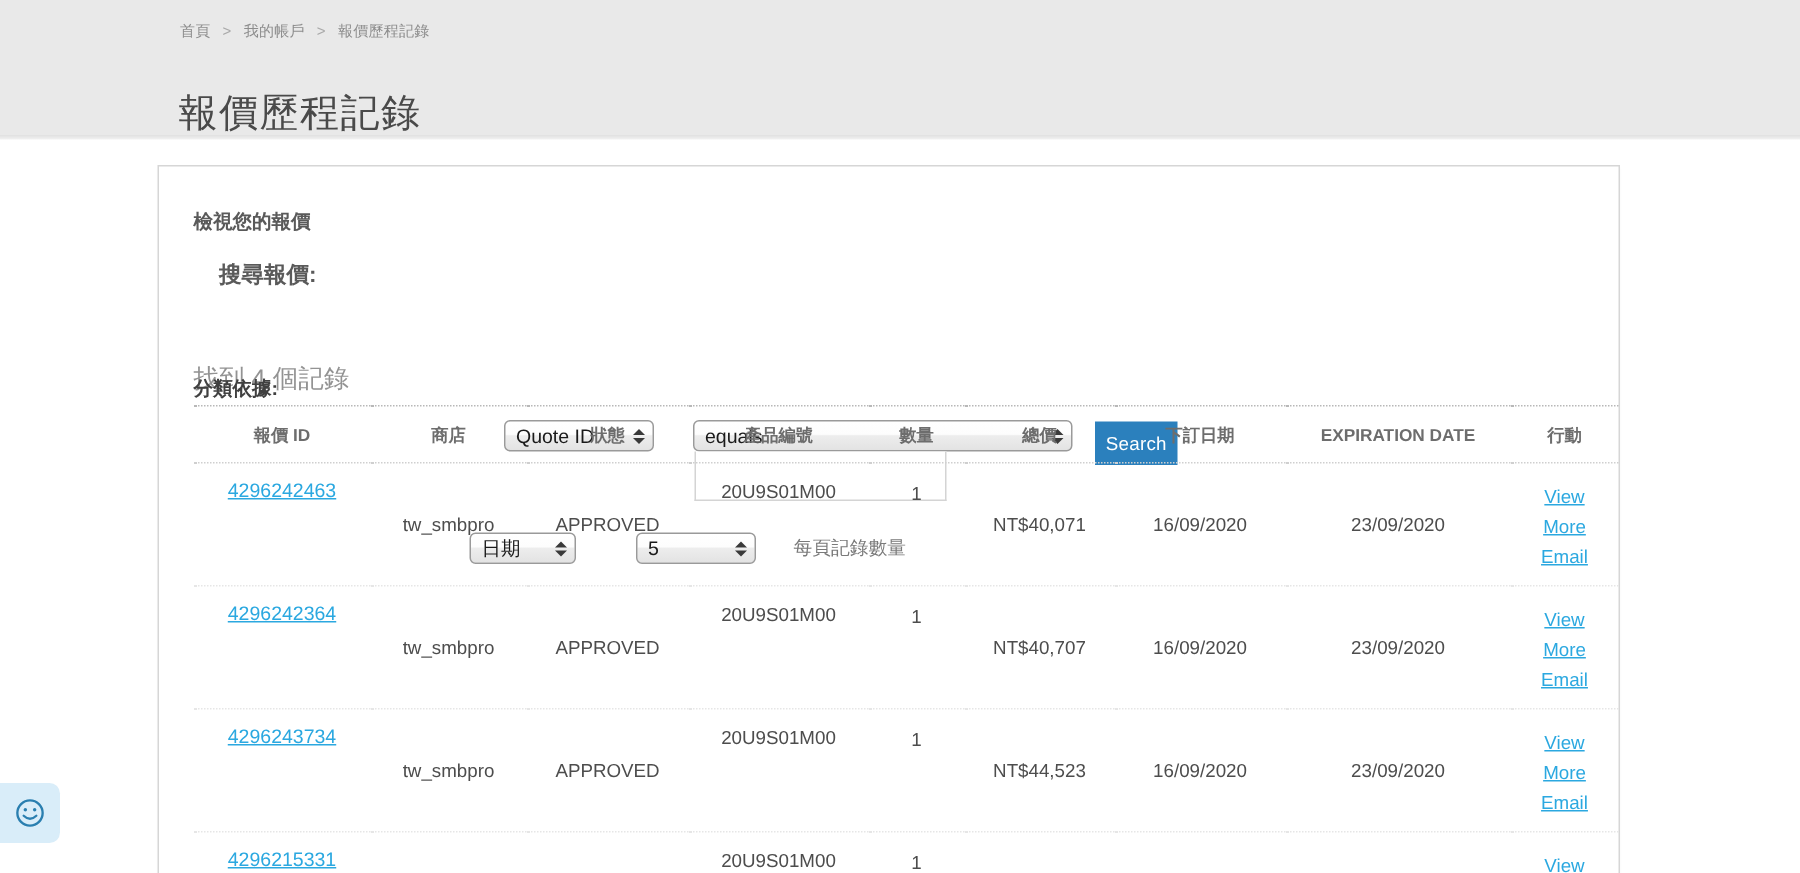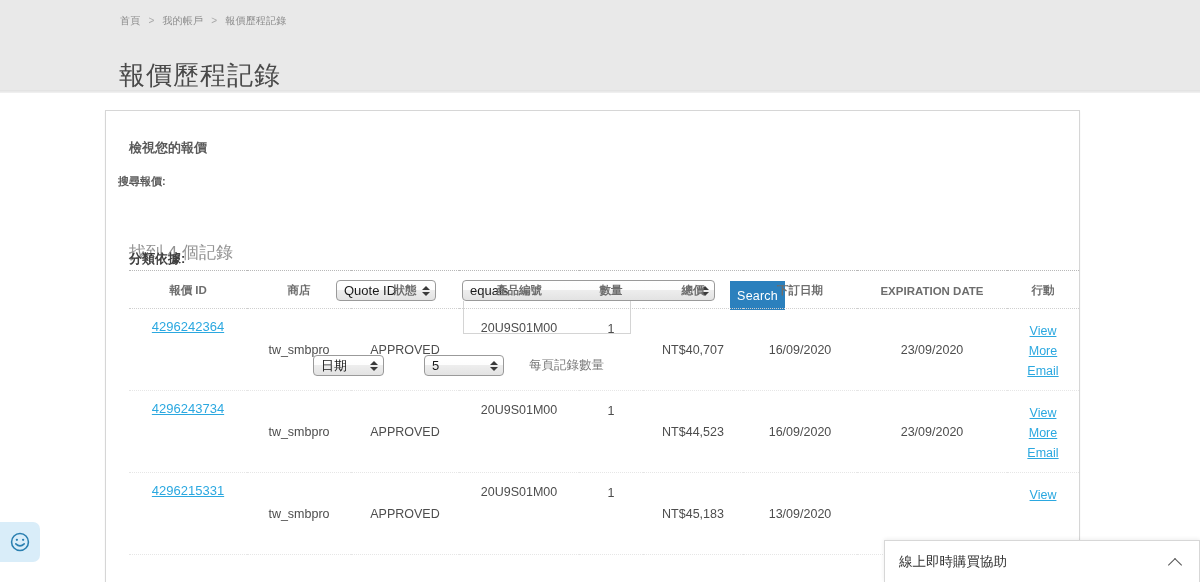--- a/index.html
+++ b/index.html
@@ -45,22 +45,22 @@
     border: 1px solid #d6d6d6;
     box-shadow: 0 1px 2px rgba(0,0,0,.05);
   }
 
   .card-heading {
     position: absolute; left: 23px; top: 28px;
     font-size: 13px; font-weight: bold; color: #5a5a5a;
   }
 
   .search-label {
-    position: absolute; left: 12px; top: 63px;
-    font-size: 11px; font-weight: bold; color: #5a5a5a;
+    position: absolute; left: 40px; top: 63px;
+    font-size: 15px; font-weight: bold; color: #5a5a5a;
   }
 
   
   select.native {
     -webkit-appearance: none; appearance: none;
     font-family: "Liberation Sans", sans-serif;
     font-size: 13px; color: #1a1a1a;
     background: linear-gradient(to bottom, #ffffff 0%, #fdfdfd 45%, #ededed 50%, #e3e3e3 100%);
     border: 1px solid #9a9a9a;
     border-radius: 4px;
@@ -297,20 +297,35 @@
             <th>產品編號</th>
             <th>數量</th>
             <th>總價</th>
             <th>下訂日期</th>
             <th>EXPIRATION DATE</th>
             <th>行動</th>
           </tr>
       </thead>
       <tbody id="tbody">
           <tr>
+            <td class="qid"><a class="qlink" href="#">4296242463</a></td>
+            <td>tw_smbpro</td>
+            <td>APPROVED</td>
+            <td class="sku">20U9S01M00</td>
+            <td class="qty">1</td>
+            <td>NT$40,071</td>
+            <td>16/09/2020</td>
+            <td>23/09/2020</td>
+            <td class="actions">
+              <a href="#">View</a>
+              <a href="#">More</a>
+              <a href="#">Email</a>
+            </td>
+          </tr>
+          <tr>
             <td class="qid"><a class="qlink" href="#">4296242364</a></td>
             <td>tw_smbpro</td>
             <td>APPROVED</td>
             <td class="sku">20U9S01M00</td>
             <td class="qty">1</td>
             <td>NT$40,707</td>
             <td>16/09/2020</td>
             <td>23/09/2020</td>
             <td class="actions">
               <a href="#">View</a>
@@ -353,18 +368,14 @@
 
   <div class="feedback-tab">
     <svg width="22" height="22" viewBox="0 0 24 24">
       <circle cx="12" cy="12" r="9.2" fill="none" stroke="#2a7fb0" stroke-width="1.7"></circle>
       <circle cx="8.6" cy="9.6" r="1.25" fill="#2a7fb0"></circle>
       <circle cx="15.4" cy="9.6" r="1.25" fill="#2a7fb0"></circle>
       <path d="M7.4 14 Q12 18.4 16.6 14" fill="none" stroke="#2a7fb0" stroke-width="1.7" stroke-linecap="round"></path>
     </svg>
   </div>
 
-  <div class="chat-widget">
-    <span class="chat-title">線上即時購買協助</span>
-    <span class="chevron-up"></span>
-  </div>
 
 </div>
 
 </body></html>

